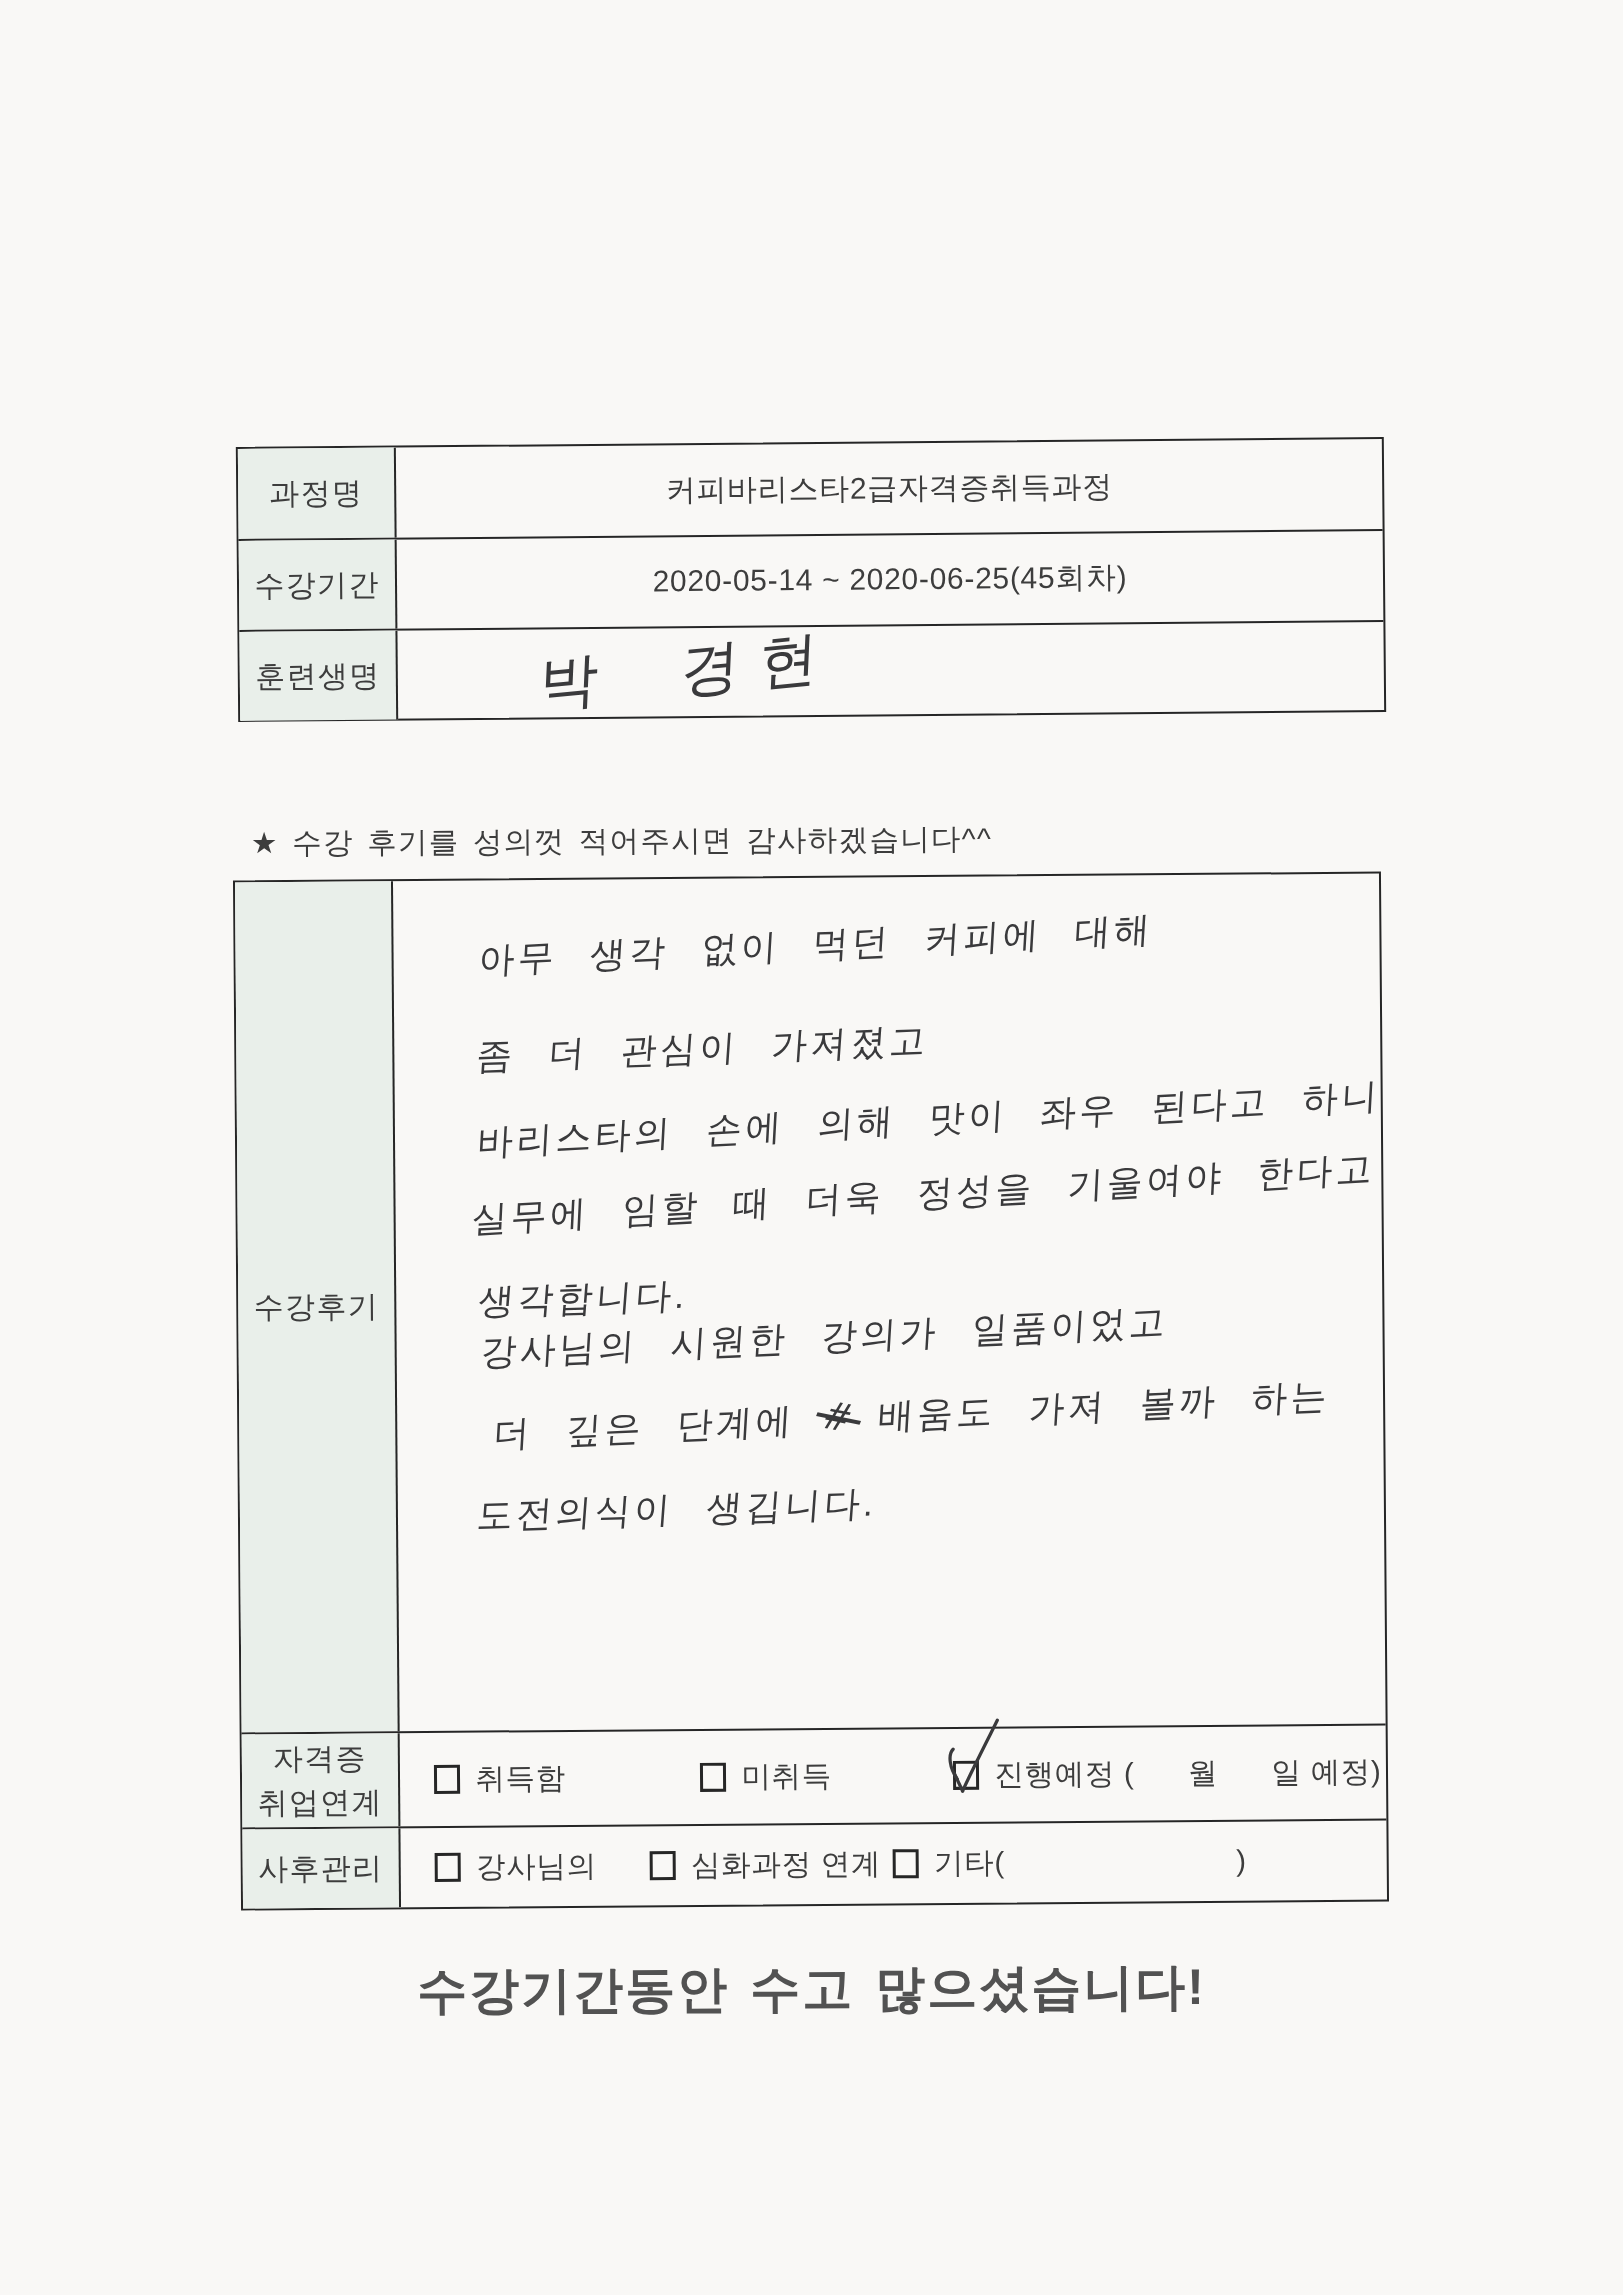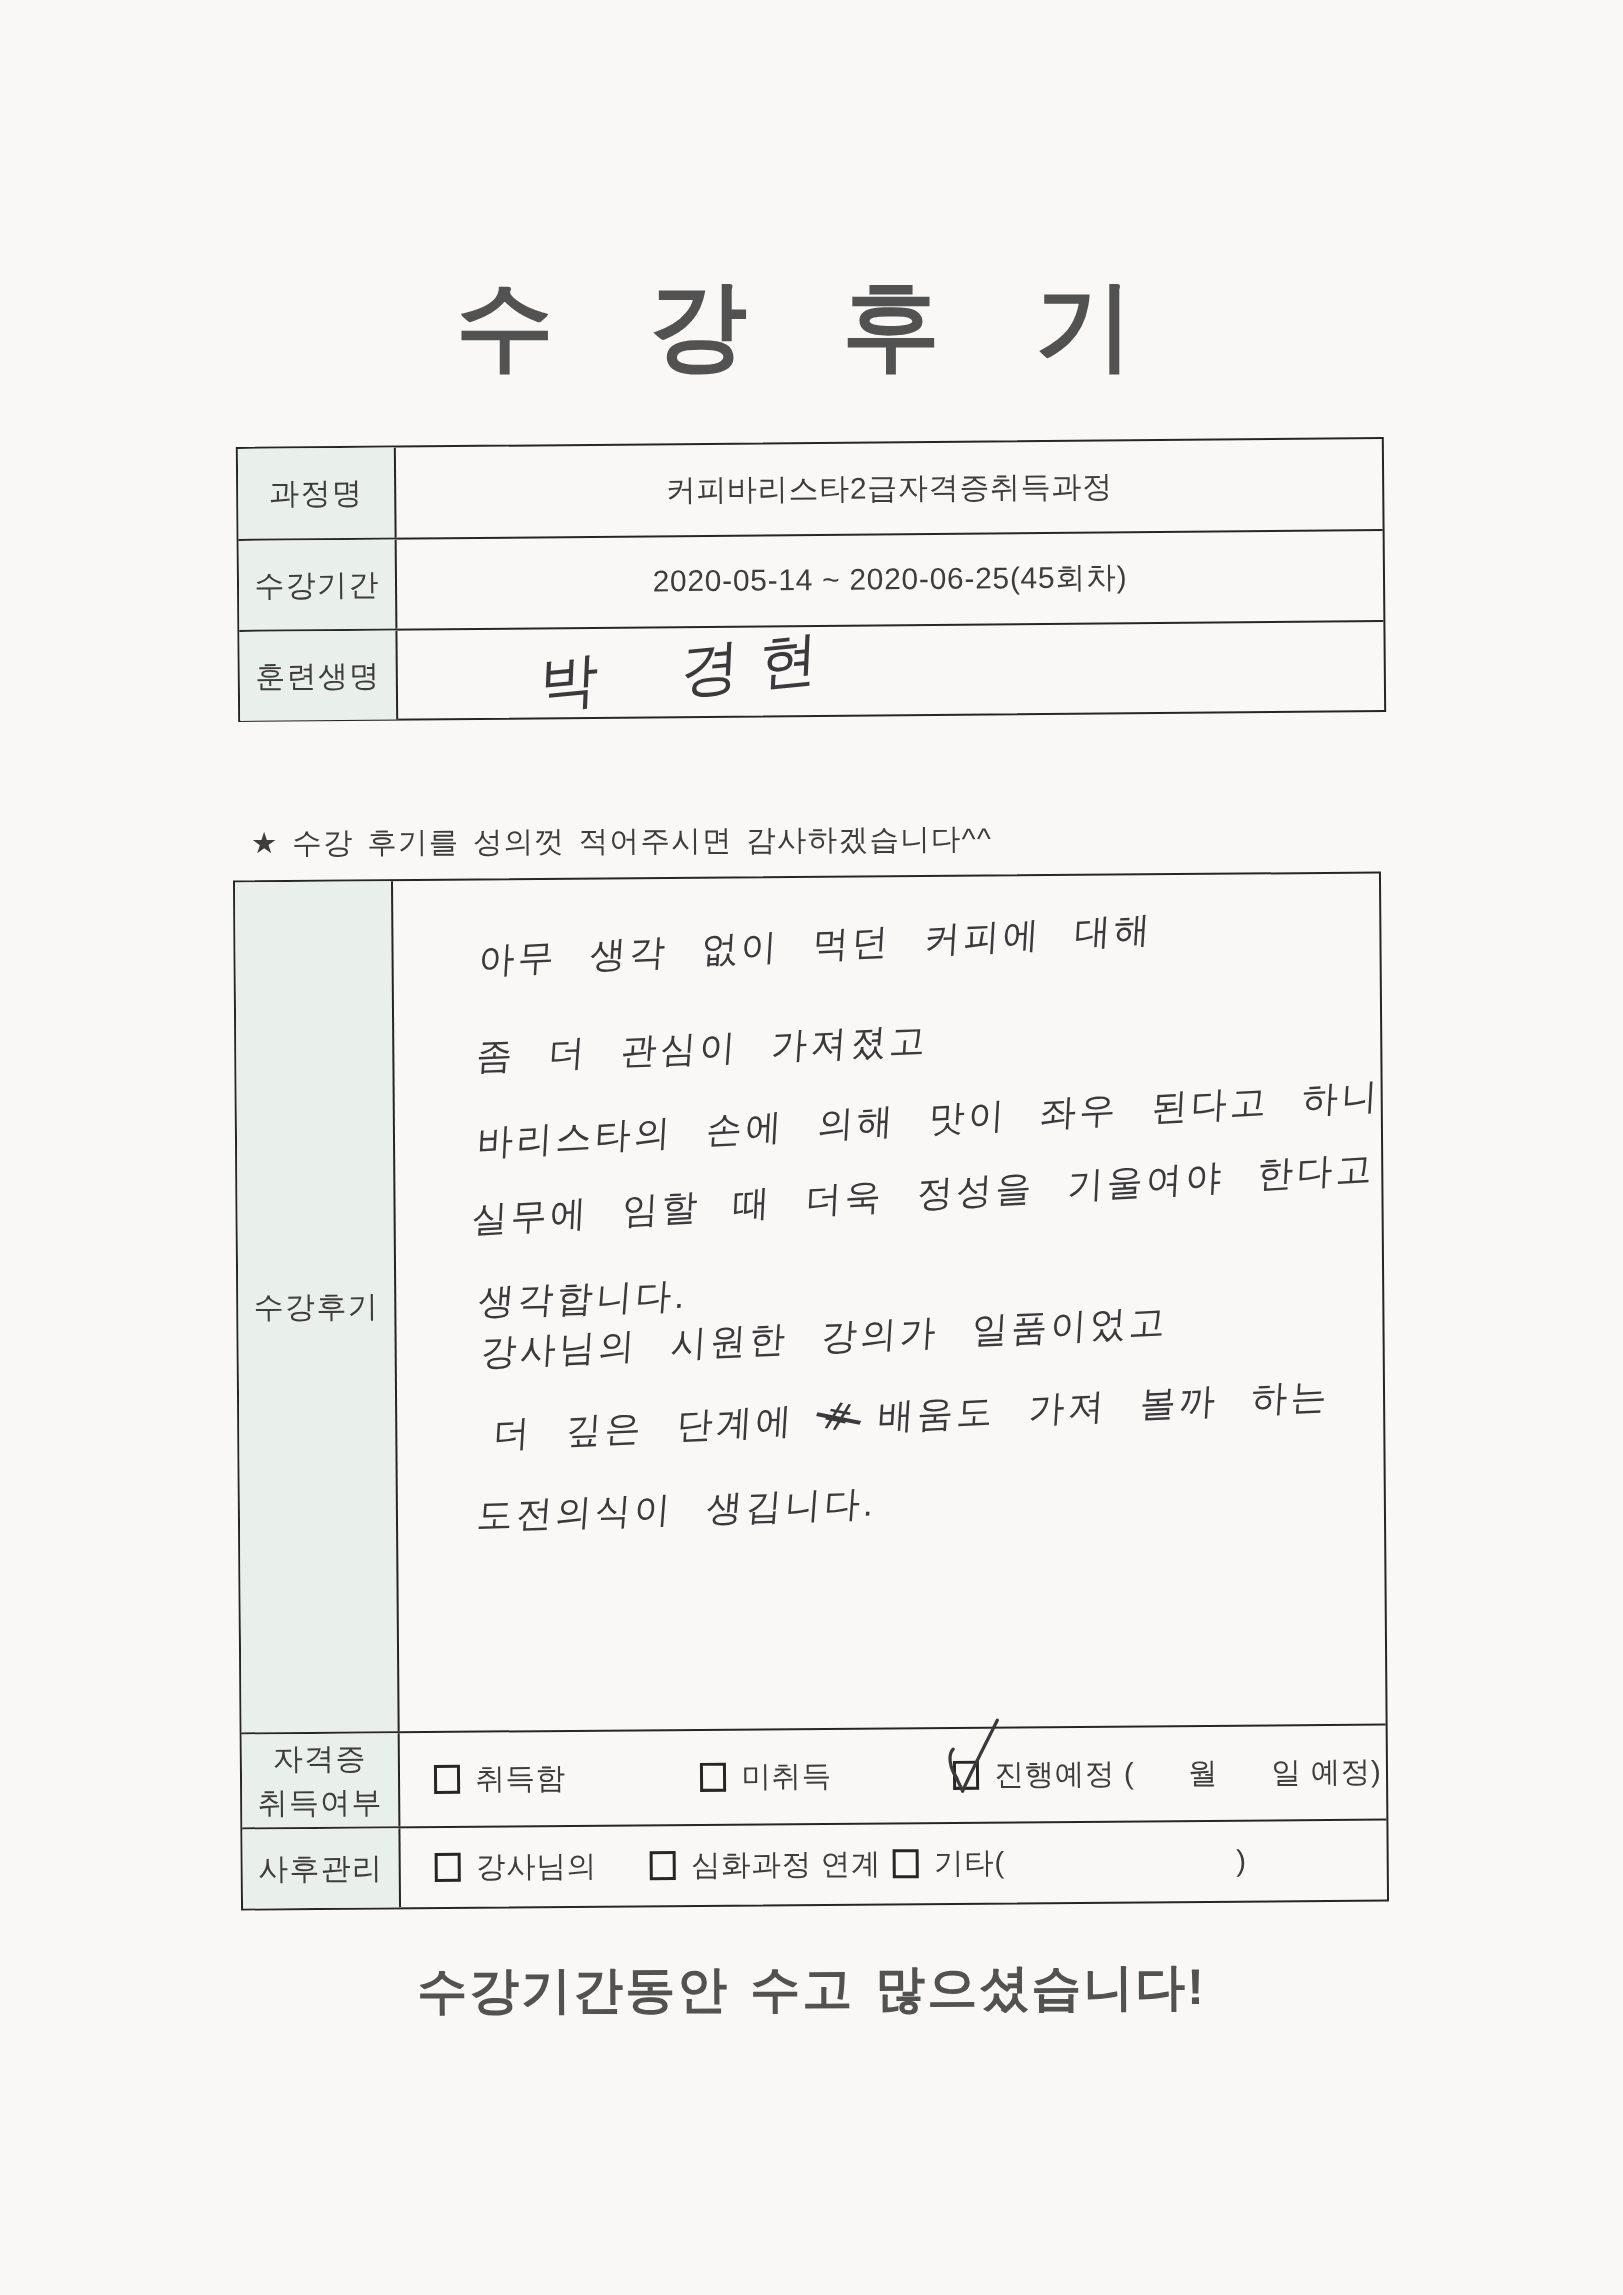--- a/index.html
+++ b/index.html
@@ -124,21 +124,20 @@
     letter-spacing:2px;word-spacing:5.2px;
     color:var(--title_color,#4d4d4d);
     transform:rotate(-0.3deg);
   }
 </style>
 </head>
 <body>
 
 <div id="page">
 
-  <div class="doc-title">수 강 후 기</div>
 
   <div id="info-table" class="scan-table">
     <div class="t-row">
       <div class="label-cell">과정명</div>
       <div class="value-cell">커피바리스타2급자격증취득과정</div>
     </div>
     <div class="t-row">
       <div class="label-cell">수강기간</div>
       <div class="value-cell">2020-05-14 ~ 2020-06-25(45회차)</div>
     </div>
@@ -164,21 +163,21 @@
         <span class="hw" style="left:82px;top:397px;transform:rotate(-1.2deg);"><span class="hw-skew">생각합니다.</span></span>
         <span class="hw" style="left:84px;top:448px;transform:rotate(-2.1deg);"><span class="hw-skew">강사님의 시원한 강의가 일품이었고</span></span>
         <span class="hw" style="left:96px;top:525px;transform:rotate(-2.2deg);"><span class="hw-skew">더 깊은 단계에</span><span class="scribble">＃</span><span class="hw-skew">배움도 가져 볼까 하는</span></span>
         <span class="hw" style="left:79px;top:611px;transform:rotate(-1.3deg);"><span class="hw-skew">도전의식이 생깁니다.</span></span>
       </div>
     </div>
 
     <div class="t-row" id="cert-row">
       <div class="label-cell">
         <span>자격증</span>
-        <span>취득여부</span>
+        <span>취업연계</span>
       </div>
       <div class="value-cell opt-cell">
         <span class="opt" style="left:34px;">
           <span class="cbx-wrap">
               <span class="cbx"></span>
             </span>
           <span class="opt-label">취득함</span>
         </span>
         <span class="opt" style="left:300px;">
           <span class="cbx-wrap">

